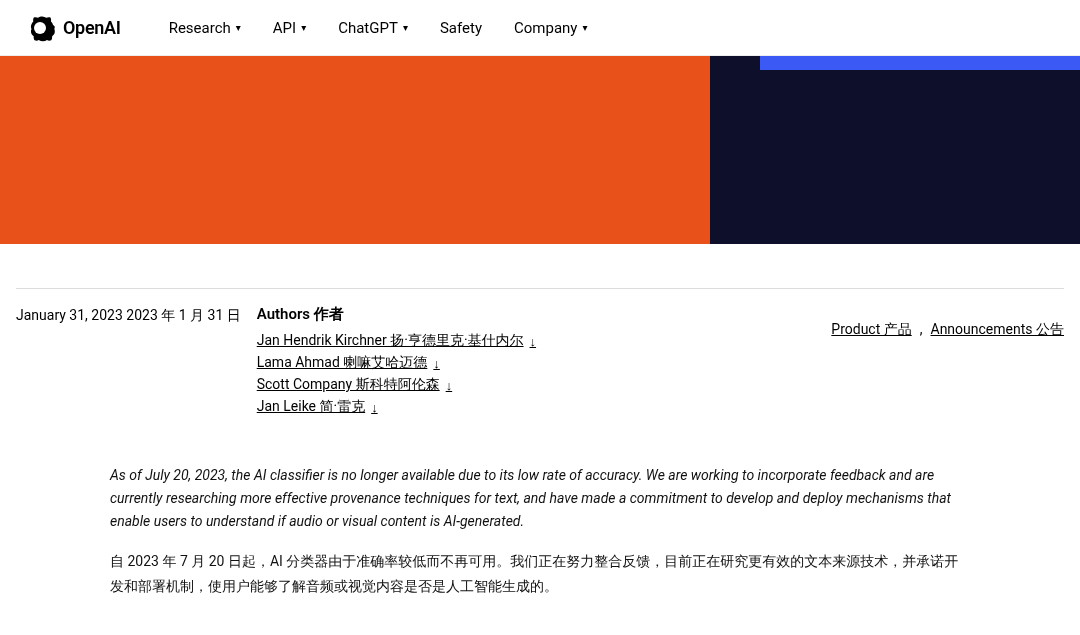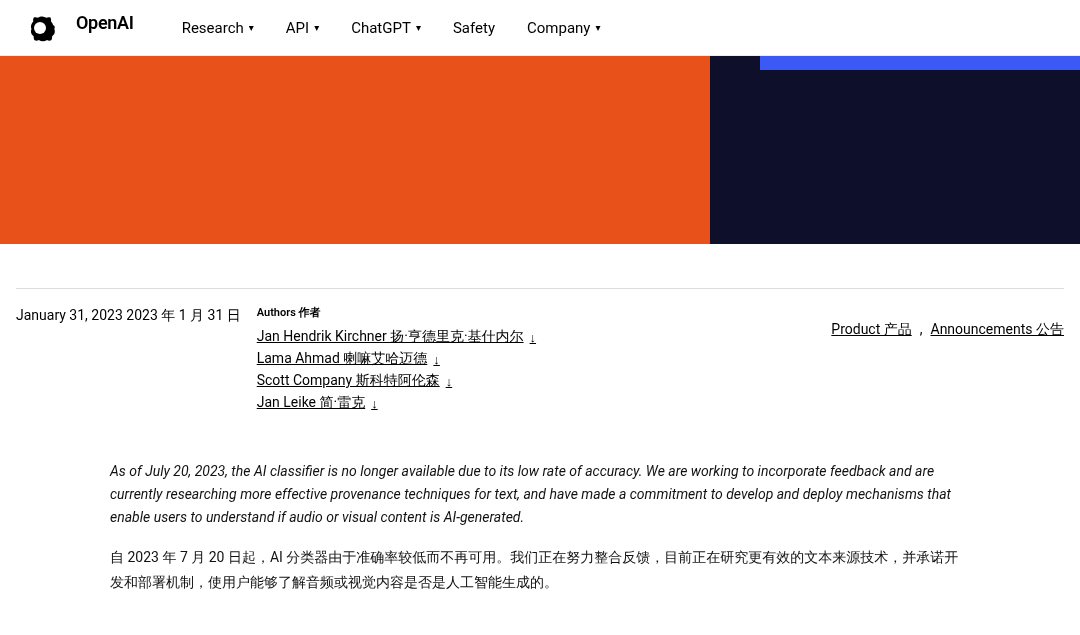--- a/index.html
+++ b/index.html
@@ -23,21 +23,22 @@
       height: 56px;
       padding: 0 24px;
       background: #fff;
       border-bottom: 1px solid #eee;
       position: relative;
       z-index: 10;
     }
 
     .navbar-logo {
       display: flex;
-      gap: 20px;
+      align-items: center;
+      gap: 7px;
       margin-right: 48px;
     }
 
     .logo-svg {
       width: 32px;
       height: 32px;
     }
 
     .logo-text {
       font-size: 18px;
@@ -116,21 +117,21 @@
       line-height: 1.5;
       padding-right: 16px;
     }
 
     .meta-authors {
       flex: 1;
       padding-right: 24px;
     }
 
     .authors-label {
-      font-size: 11px;
+      font-size: 15px;
       font-weight: 600;
       color: #000;
       margin-bottom: 8px;
     }
 
     .author-item {
       display: flex;
       align-items: center;
       gap: 6px;
       font-size: 14px;

